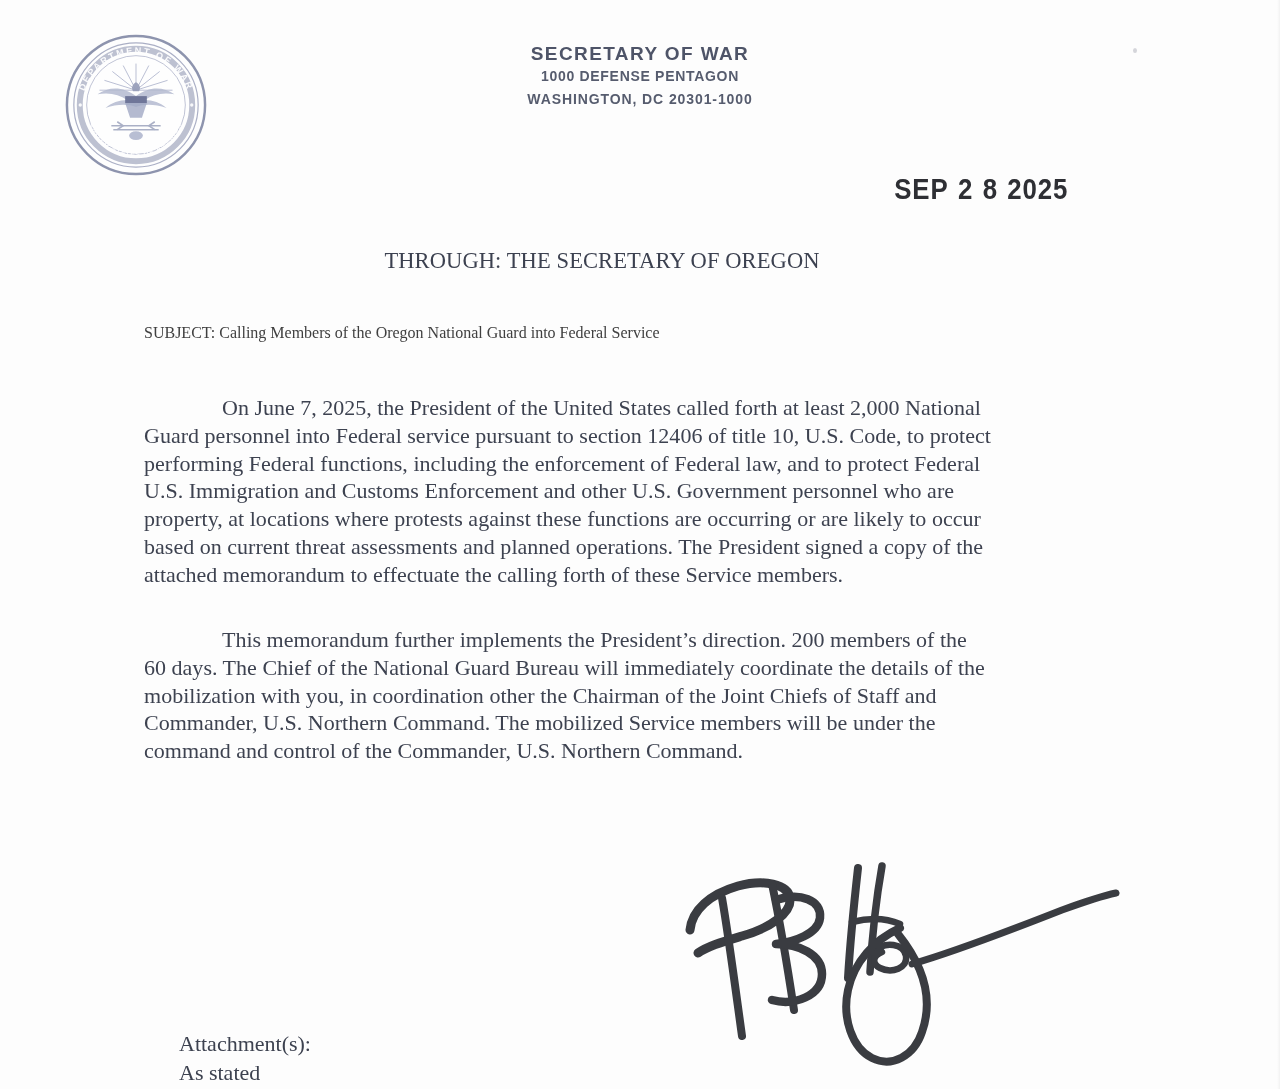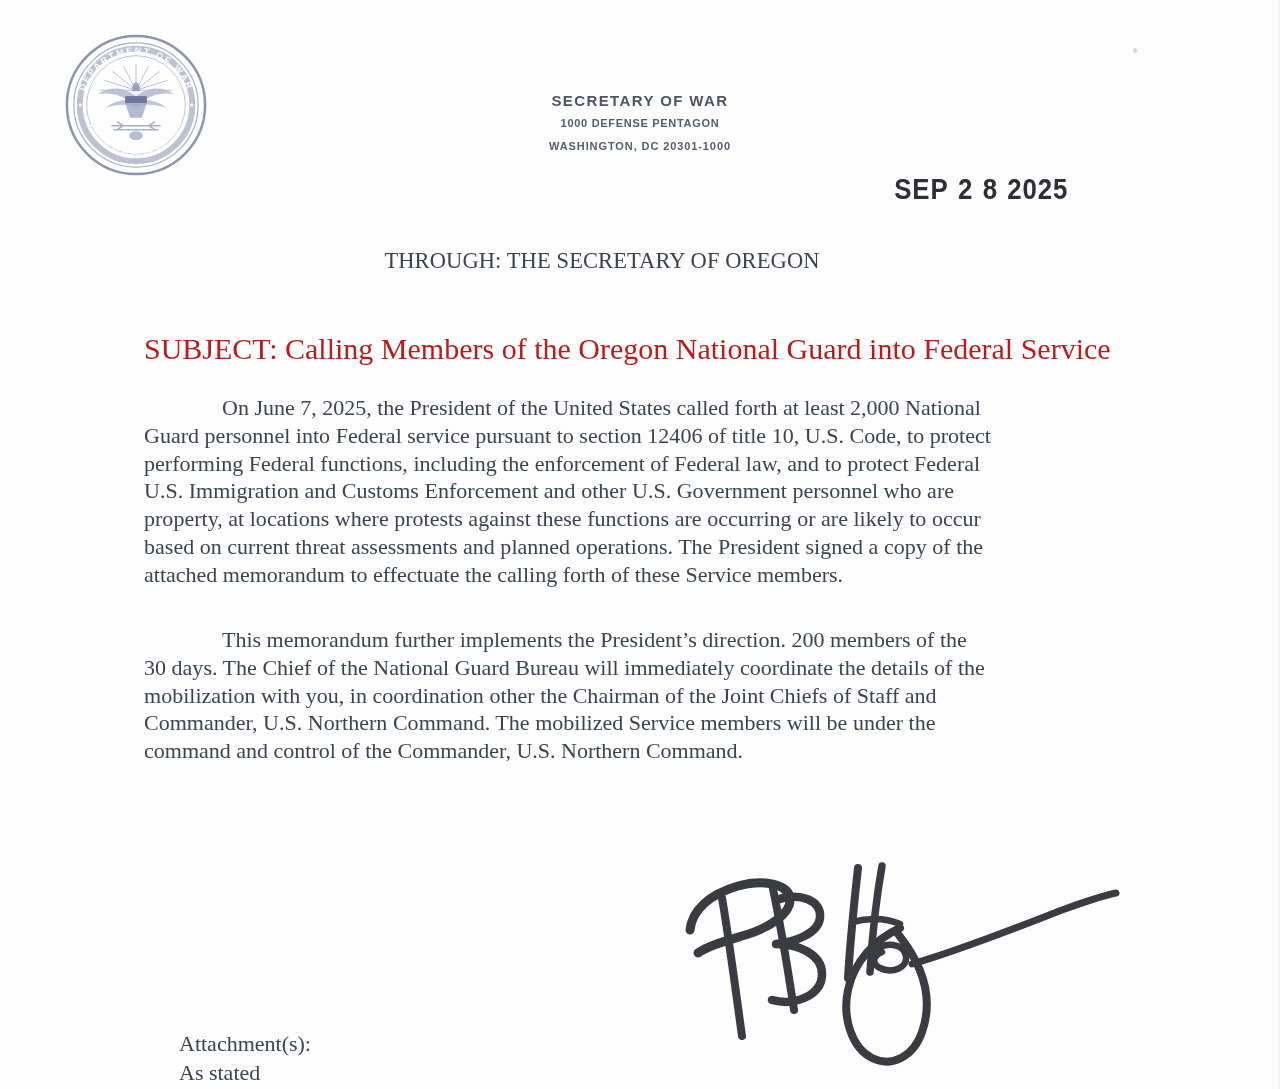--- a/index.html
+++ b/index.html
@@ -50,29 +50,28 @@
   .letterhead {
     position: absolute;
     left: 0;
     top: 43px;
     width: 1280px;
     text-align: center;
     font-family: "Liberation Sans", "DejaVu Sans", sans-serif;
     color: #555a6b;
   }
   .lh-line1 {
-    font-size: 15px;
+    font-size: 19px;
     font-weight: 700;
     letter-spacing: 1.4px;
     line-height: 22px;
     color: #4e5468;
-    margin-top: 47px;
   }
   .lh-line2, .lh-line3 {
-    font-size: 11px;
+    font-size: 14px;
     font-weight: 700;
     letter-spacing: 0.7px;
     line-height: 23px;
     color: #565c6e;
   }
   .lh-line3 { letter-spacing: 0.9px; }
 
   
   .date-stamp {
     position: absolute;
@@ -100,24 +99,24 @@
     line-height: 30px;
     letter-spacing: 0.1px;
   }
   .memo-head .l1 { display: block; text-align: left; white-space: nowrap; }
   .memo-head .l2 { display: block; text-align: center; white-space: nowrap; }
 
   
   .subject {
     position: absolute;
     left: 144px;
-    top: 335px;
+    top: 319px;
     width: 1000px;
-    color: #b91c1c;
-    font-size: 30px;
+    color: #404040;
+    font-size: 16px;
     line-height: 28px;
     white-space: nowrap;
   }
 
   
   .body-block {
     position: absolute;
     left: 144px;
     width: 976px;
     color: #3d4250;
@@ -243,21 +242,21 @@
     <span class="ln stretch">Guard personnel into Federal service pursuant to section 12406 of title 10, U.S. Code, to protect</span>
     <span class="ln stretch">performing Federal functions, including the enforcement of Federal law, and to protect Federal</span>
     <span class="ln stretch">U.S. Immigration and Customs Enforcement and other U.S. Government personnel who are</span>
     <span class="ln stretch">property, at locations where protests against these functions are occurring or are likely to occur</span>
     <span class="ln stretch">based on current threat assessments and planned operations.  The President signed a copy of the</span>
     <span class="ln">attached memorandum to effectuate the calling forth of these Service members.</span>
   </div>
 
   <div class="body-block" id="para2">
     <span class="ln indent">This memorandum further implements the President’s direction.  200 members of the</span>
-    <span class="ln stretch">30 days.  The Chief of the National Guard Bureau will immediately coordinate the details of the</span>
+    <span class="ln stretch">60 days.  The Chief of the National Guard Bureau will immediately coordinate the details of the</span>
     <span class="ln stretch">mobilization with you, in coordination other the Chairman of the Joint Chiefs of Staff and</span>
     <span class="ln stretch">Commander, U.S. Northern Command.  The mobilized Service members will be under the</span>
     <span class="ln">command and control of the Commander, U.S. Northern Command.</span>
   </div>
 
   <div class="signature">
     <svg viewBox="0 0 460 225" xmlns="http://www.w3.org/2000/svg">
       <g fill="none" stroke="#3a3c41" stroke-linecap="round" stroke-linejoin="round">
 
         <path d="M 14,70 C 16,50 34,34 62,26 C 88,19 112,24 114,38 C 116,53 94,68 66,76

